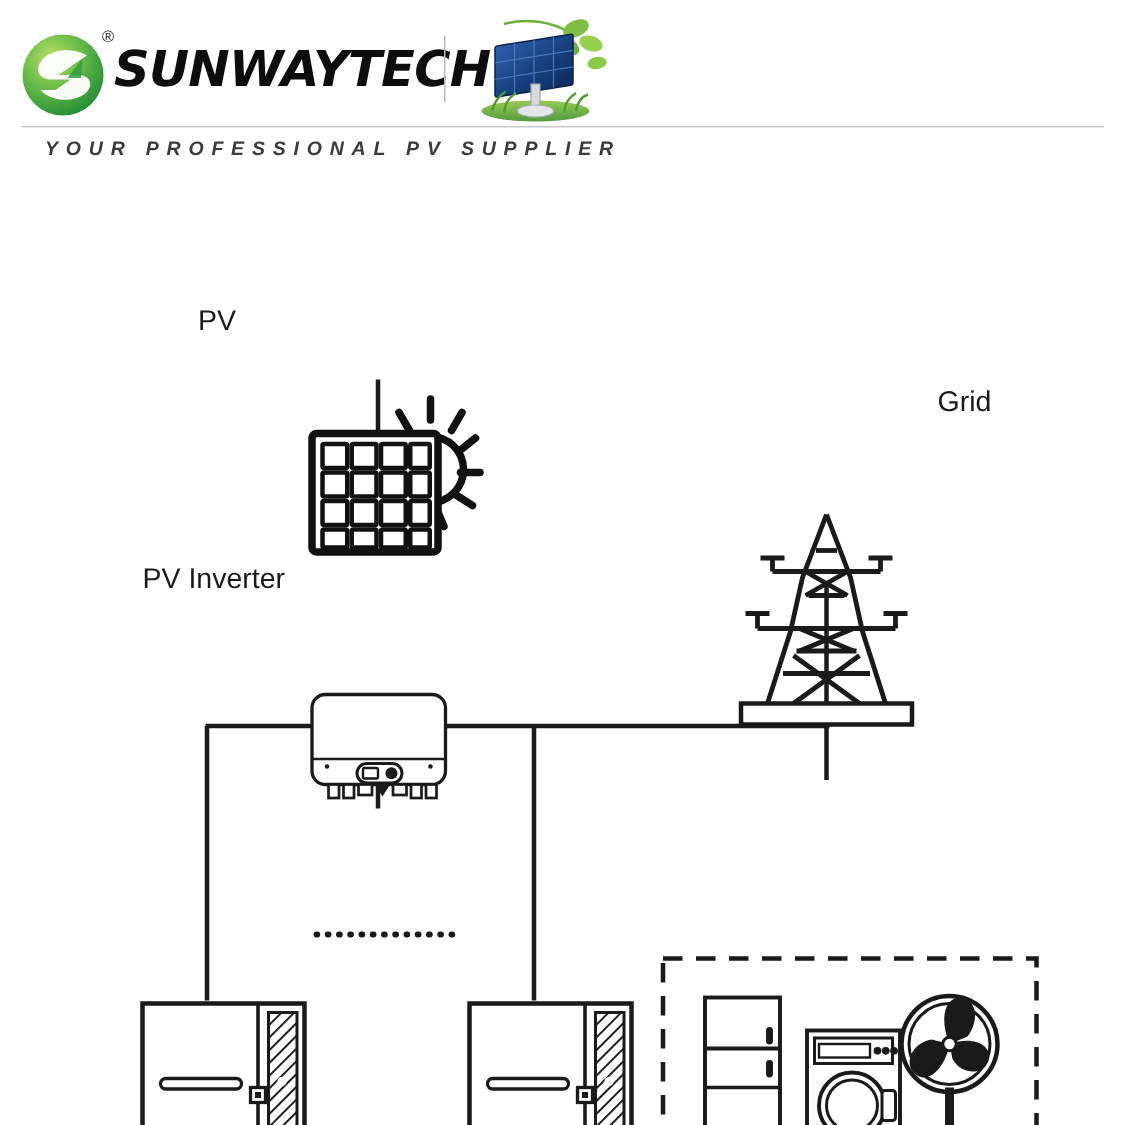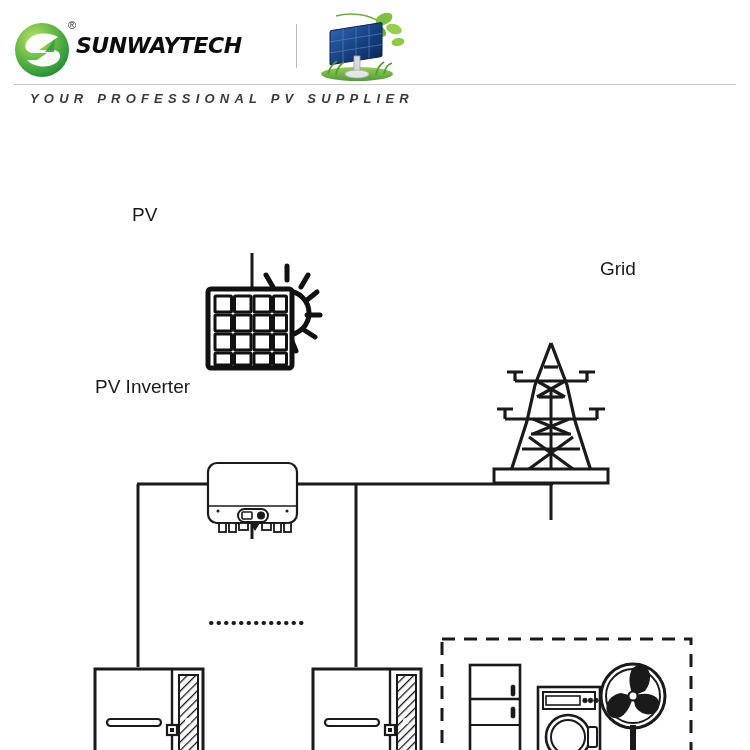--- a/index.html
+++ b/index.html
@@ -32,21 +32,21 @@
   #logo-registered {
     position: absolute;
     left: 68px; top: 20px;
     font-size: 11px;
     line-height: 11px;
     color: #2b2b2b;
   }
   #brand-wordmark {
     position: absolute;
     left: 76px; top: 28px;
-    font-size: 22px;
+    font-size: 33px;
     line-height: 36px;
     font-weight: bold;
     font-style: italic;
     letter-spacing: -0.5px;
     color: #0d0d0d;
     font-family: "DejaVu Sans", sans-serif;
     white-space: nowrap;
   }
   #brand-divider {
     position: absolute;
@@ -92,21 +92,21 @@
     position: absolute;
     font-size: 19px;
     line-height: 22px;
     color: #1a1a1a;
     white-space: nowrap;
   }
 
   
   #label-pv          { left: 132px; top: 86px; }
   #label-pv-inverter { left: 95px;  top: 258px; text-align: right; }
-  #label-grid        { left: 600px; top: 140px; }
+  #label-grid        { left: 625px; top: 140px; }
 
   
   #node-pv        { left: 203px; top: 145px; width: 118px; height: 108px; }
   #node-inverter  { left: 205px; top: 343px; width: 95px;  height: 78px; }
   #node-grid      { left: 487px; top: 221px; width: 128px; height: 147px; }
   #node-battery-1 { left: 93px;  top: 549px; width: 112px; height: 120px; }
   #node-battery-2 { left: 311px; top: 549px; width: 112px; height: 120px; }
   #node-home      { left: 440px; top: 519px; width: 253px; height: 148px; }
   svg { display: block; overflow: visible; }
 </style>

